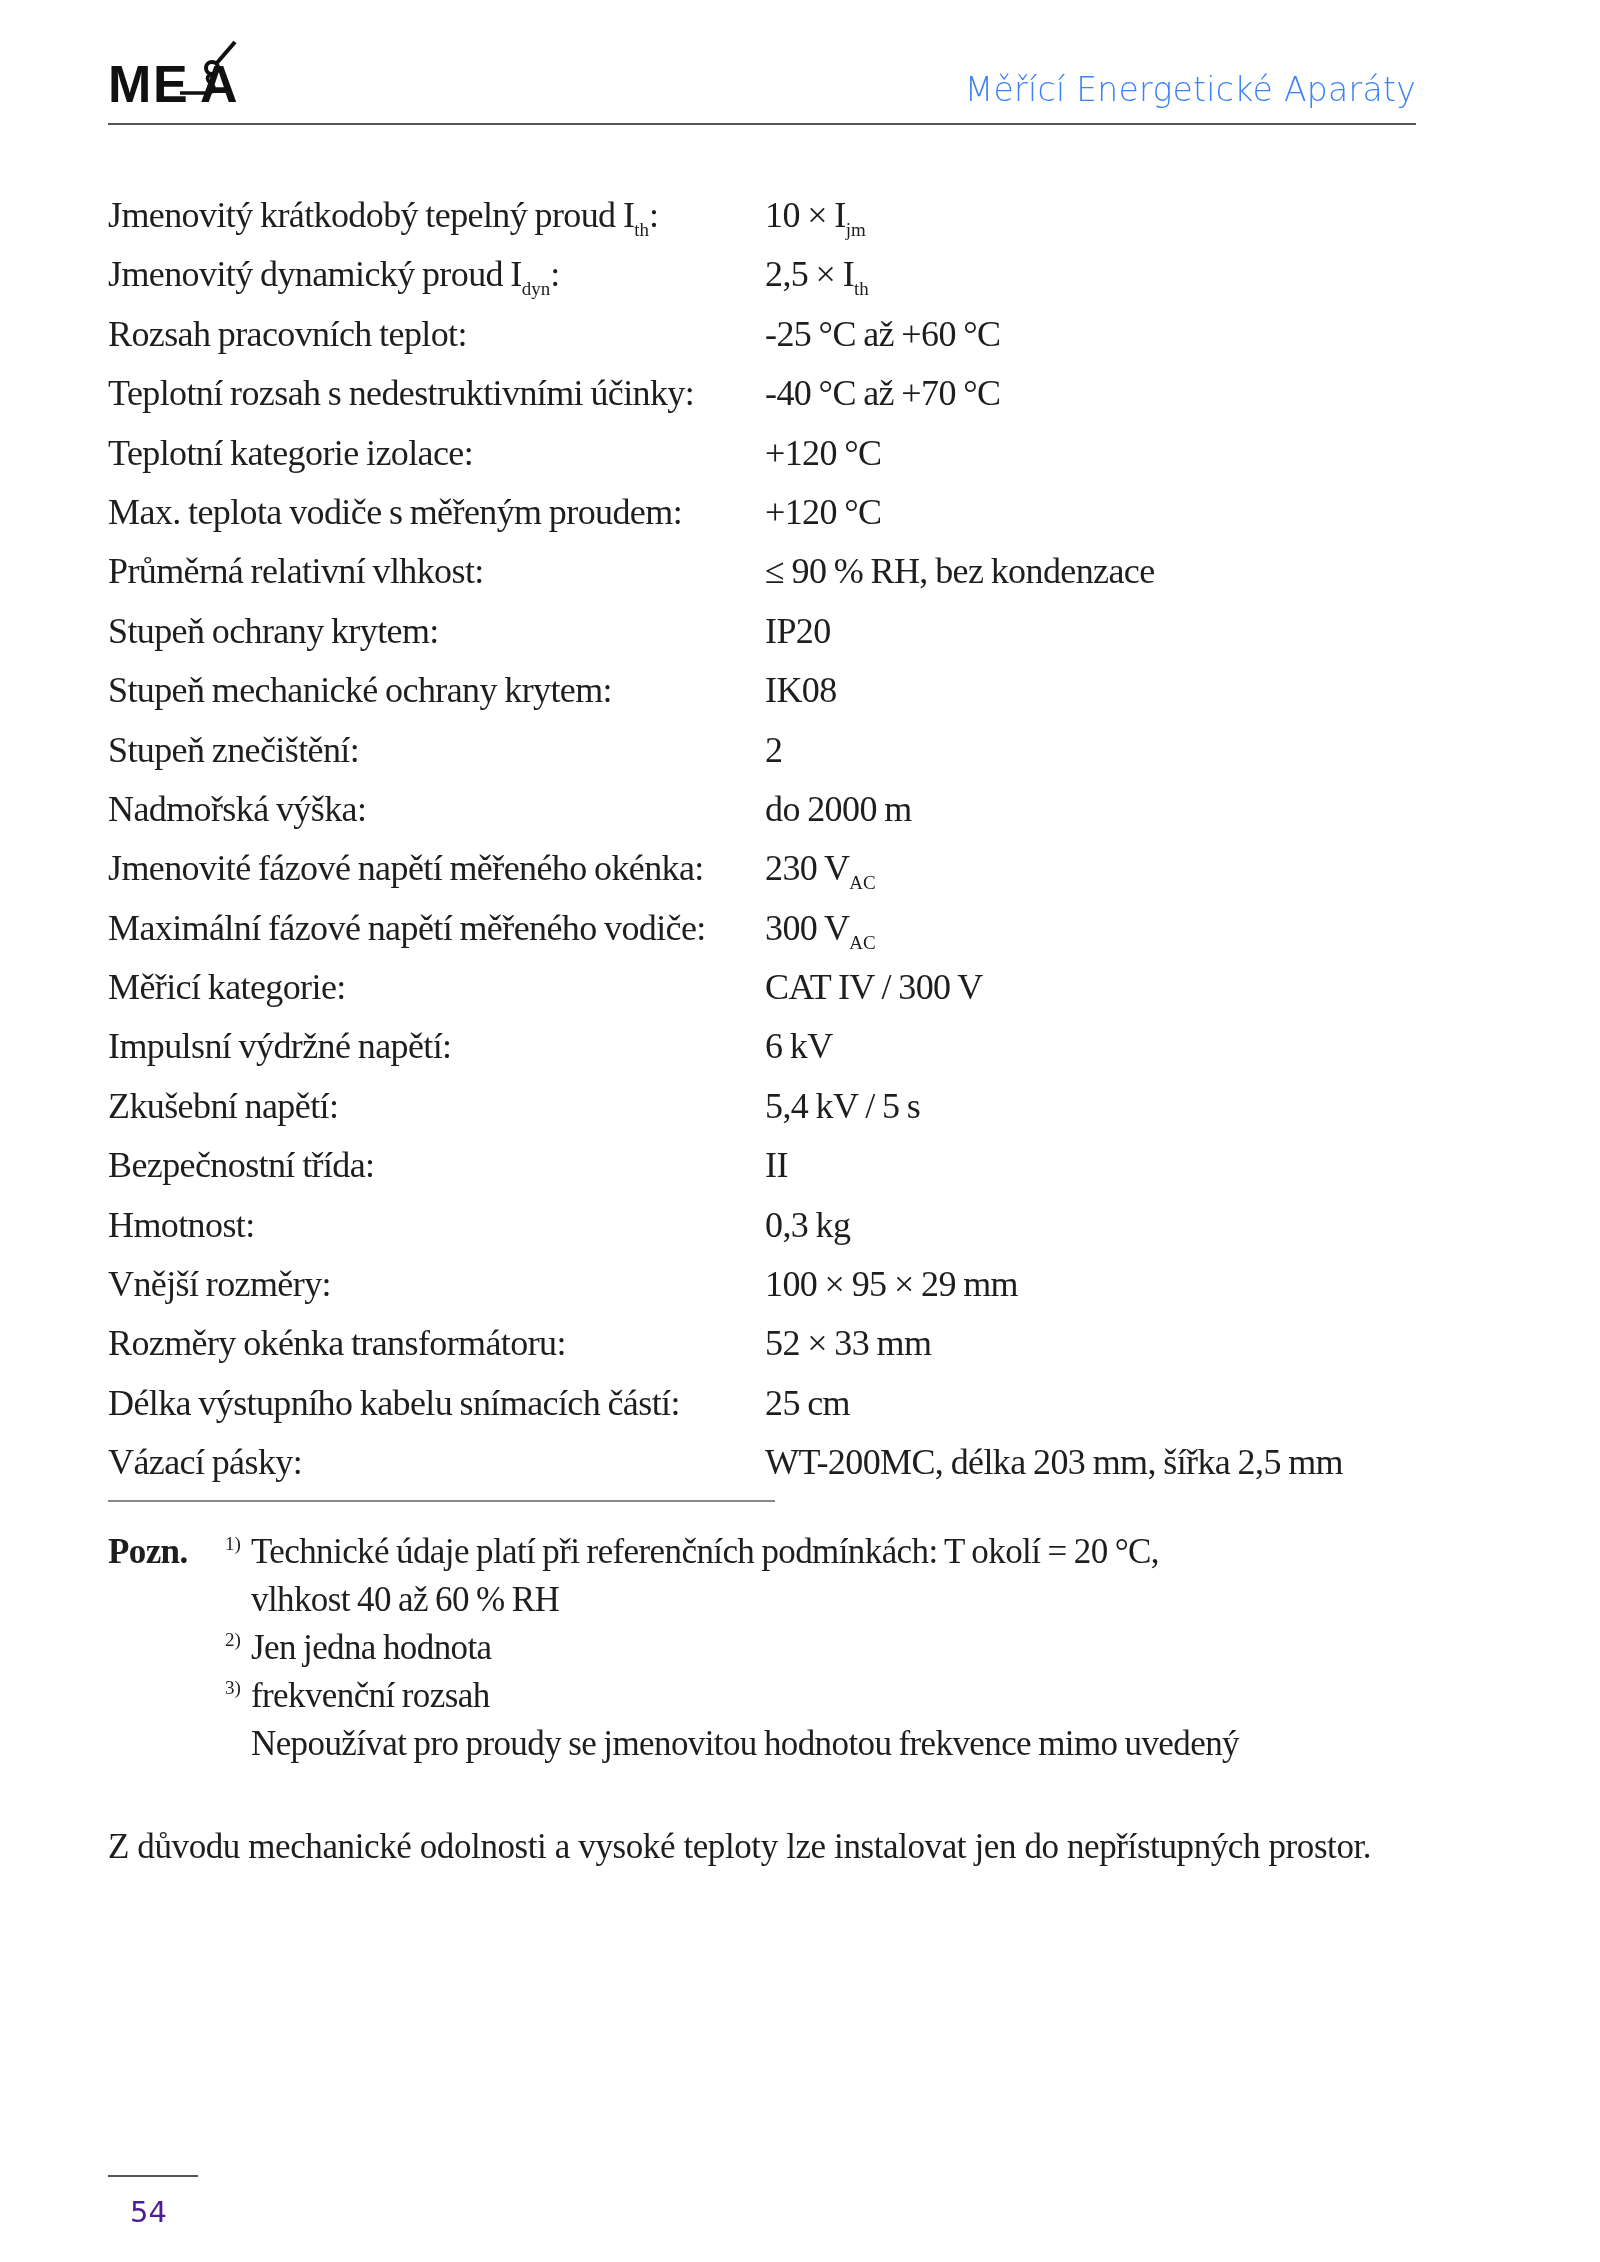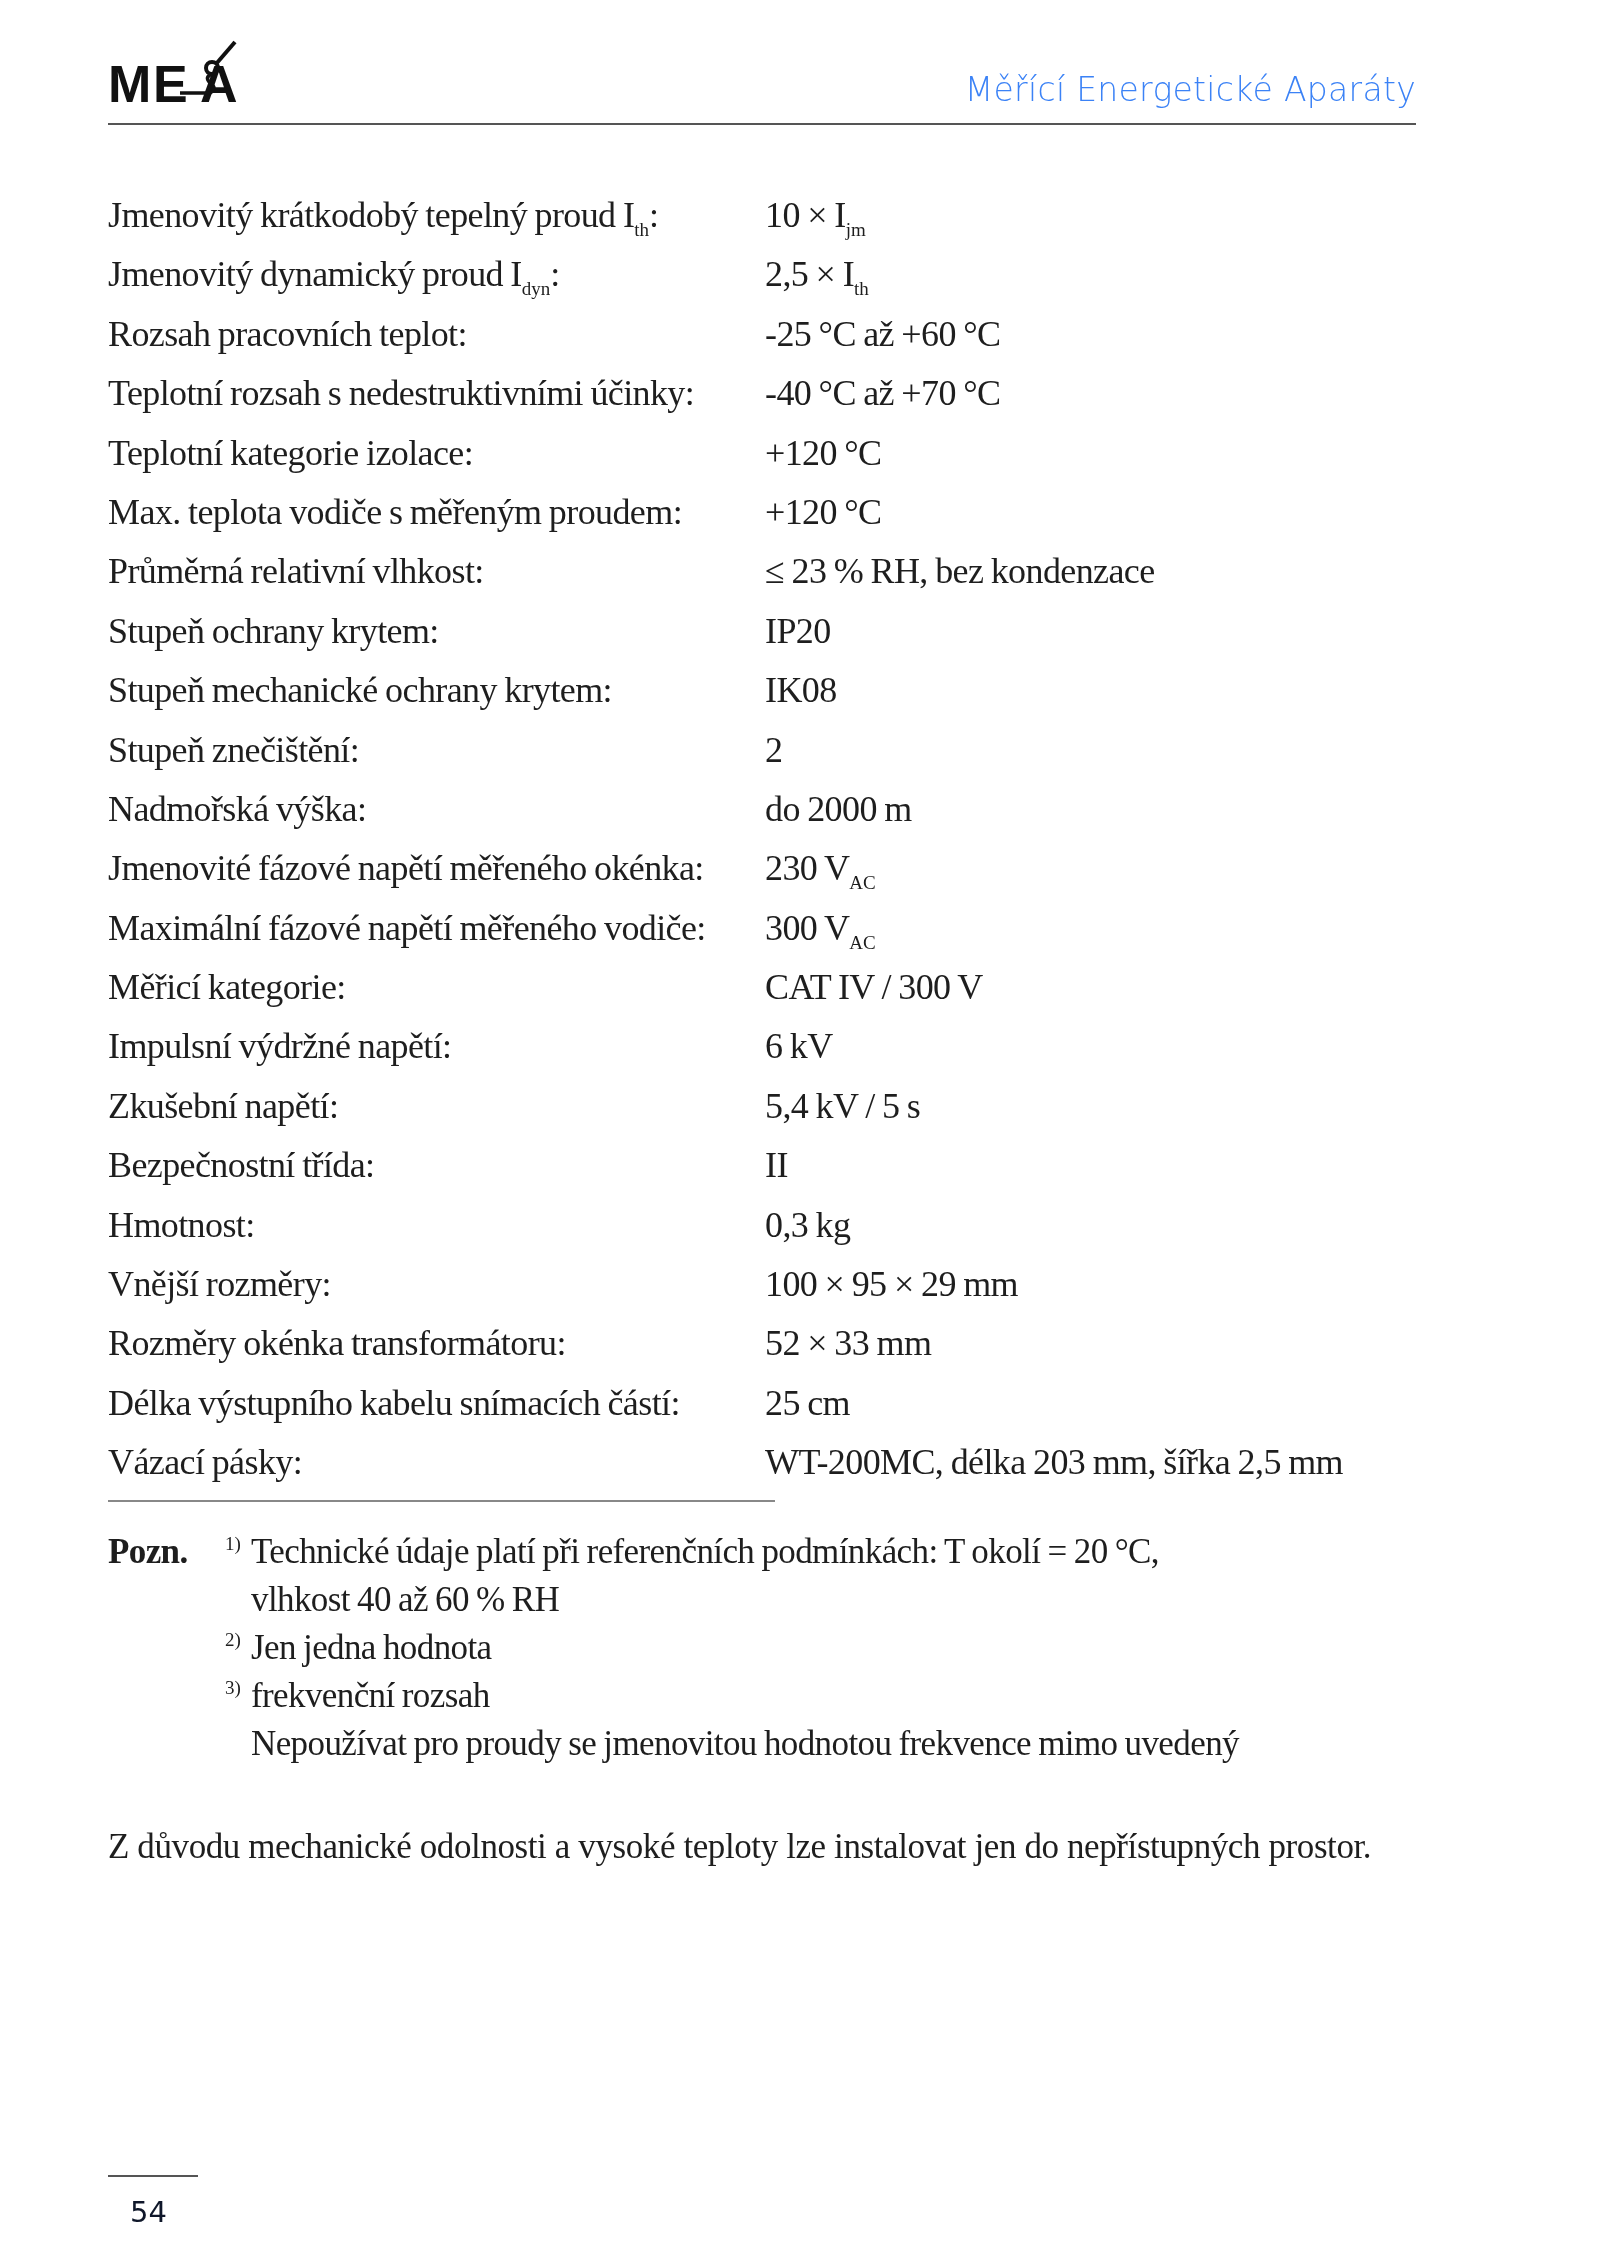--- a/index.html
+++ b/index.html
@@ -25,21 +25,21 @@
   .notes .pozn { position: absolute; left: 0; top: 0; line-height: 48px; font-weight: bold; }
   .note { position: absolute; left: 117px; width: 1200px; line-height: 48px; }
   .note .mark { position: absolute; left: 0; top: -8px; font-size: 19px; letter-spacing: 0; }
   .note .txt { display: block; margin-left: 26px; white-space: nowrap; }
 
   .para { position: absolute; left: 108px; top: 1788px; width: 1310px; font-size: 35px; line-height: 48px;
           text-align: justify; letter-spacing: -0.4px; }
 
   .page-rule { position: absolute; left: 108px; top: 2175px; width: 90px; height: 2px; background: #555; }
   .page-num { position: absolute; left: 130px; top: 2195px; font-family: "DejaVu Sans", "Liberation Sans", sans-serif;
-              font-size: 29px; color: #0f172a; }
+              font-size: 29px; color: #4c1d95; }
 </style>
 </head>
 <body>
 
 <svg class="logo" viewBox="0 0 135 75">
   <text x="0" y="72" font-family="Liberation Sans, sans-serif" font-weight="bold" font-size="52" fill="#111" textLength="46">M</text>
   <text x="45" y="72" font-family="Liberation Sans, sans-serif" font-weight="bold" font-size="52" fill="#111">E</text>
   <text x="92" y="72" font-family="Liberation Sans, sans-serif" font-weight="bold" font-size="52" fill="#111">A</text>
   <circle cx="104" cy="38" r="6" fill="none" stroke="#111" stroke-width="4"></circle>
   <line x1="108" y1="34" x2="127" y2="12" stroke="#111" stroke-width="4"></line>
@@ -68,21 +68,21 @@
   <div class="row">
       <span class="label">Teplotní kategorie izolace:</span>
       <span class="value">+120 °C</span>
     </div>
   <div class="row">
       <span class="label">Max. teplota vodiče s měřeným proudem:</span>
       <span class="value">+120 °C</span>
     </div>
   <div class="row">
       <span class="label">Průměrná relativní vlhkost:</span>
-      <span class="value">≤ 23 % RH, bez kondenzace</span>
+      <span class="value">≤ 90 % RH, bez kondenzace</span>
     </div>
   <div class="row">
       <span class="label">Stupeň ochrany krytem:</span>
       <span class="value">IP20</span>
     </div>
   <div class="row">
       <span class="label">Stupeň mechanické ochrany krytem:</span>
       <span class="value">IK08</span>
     </div>
   <div class="row">

